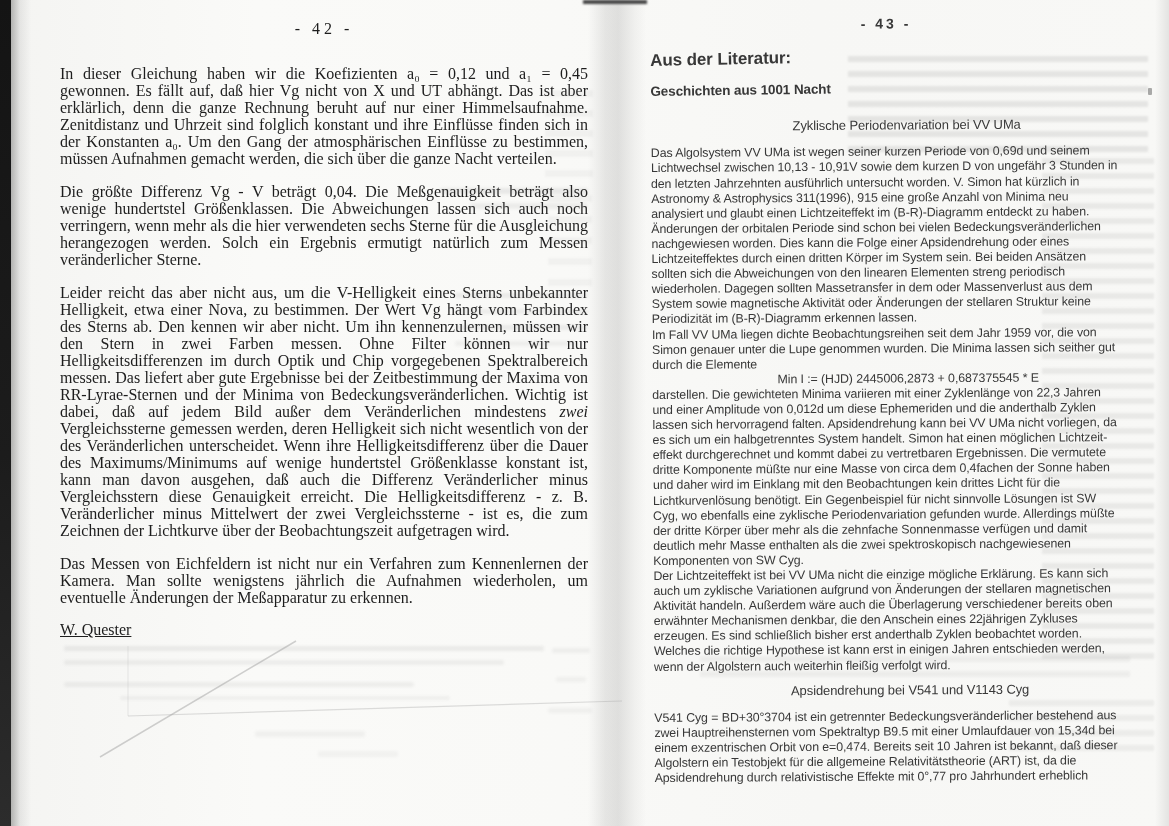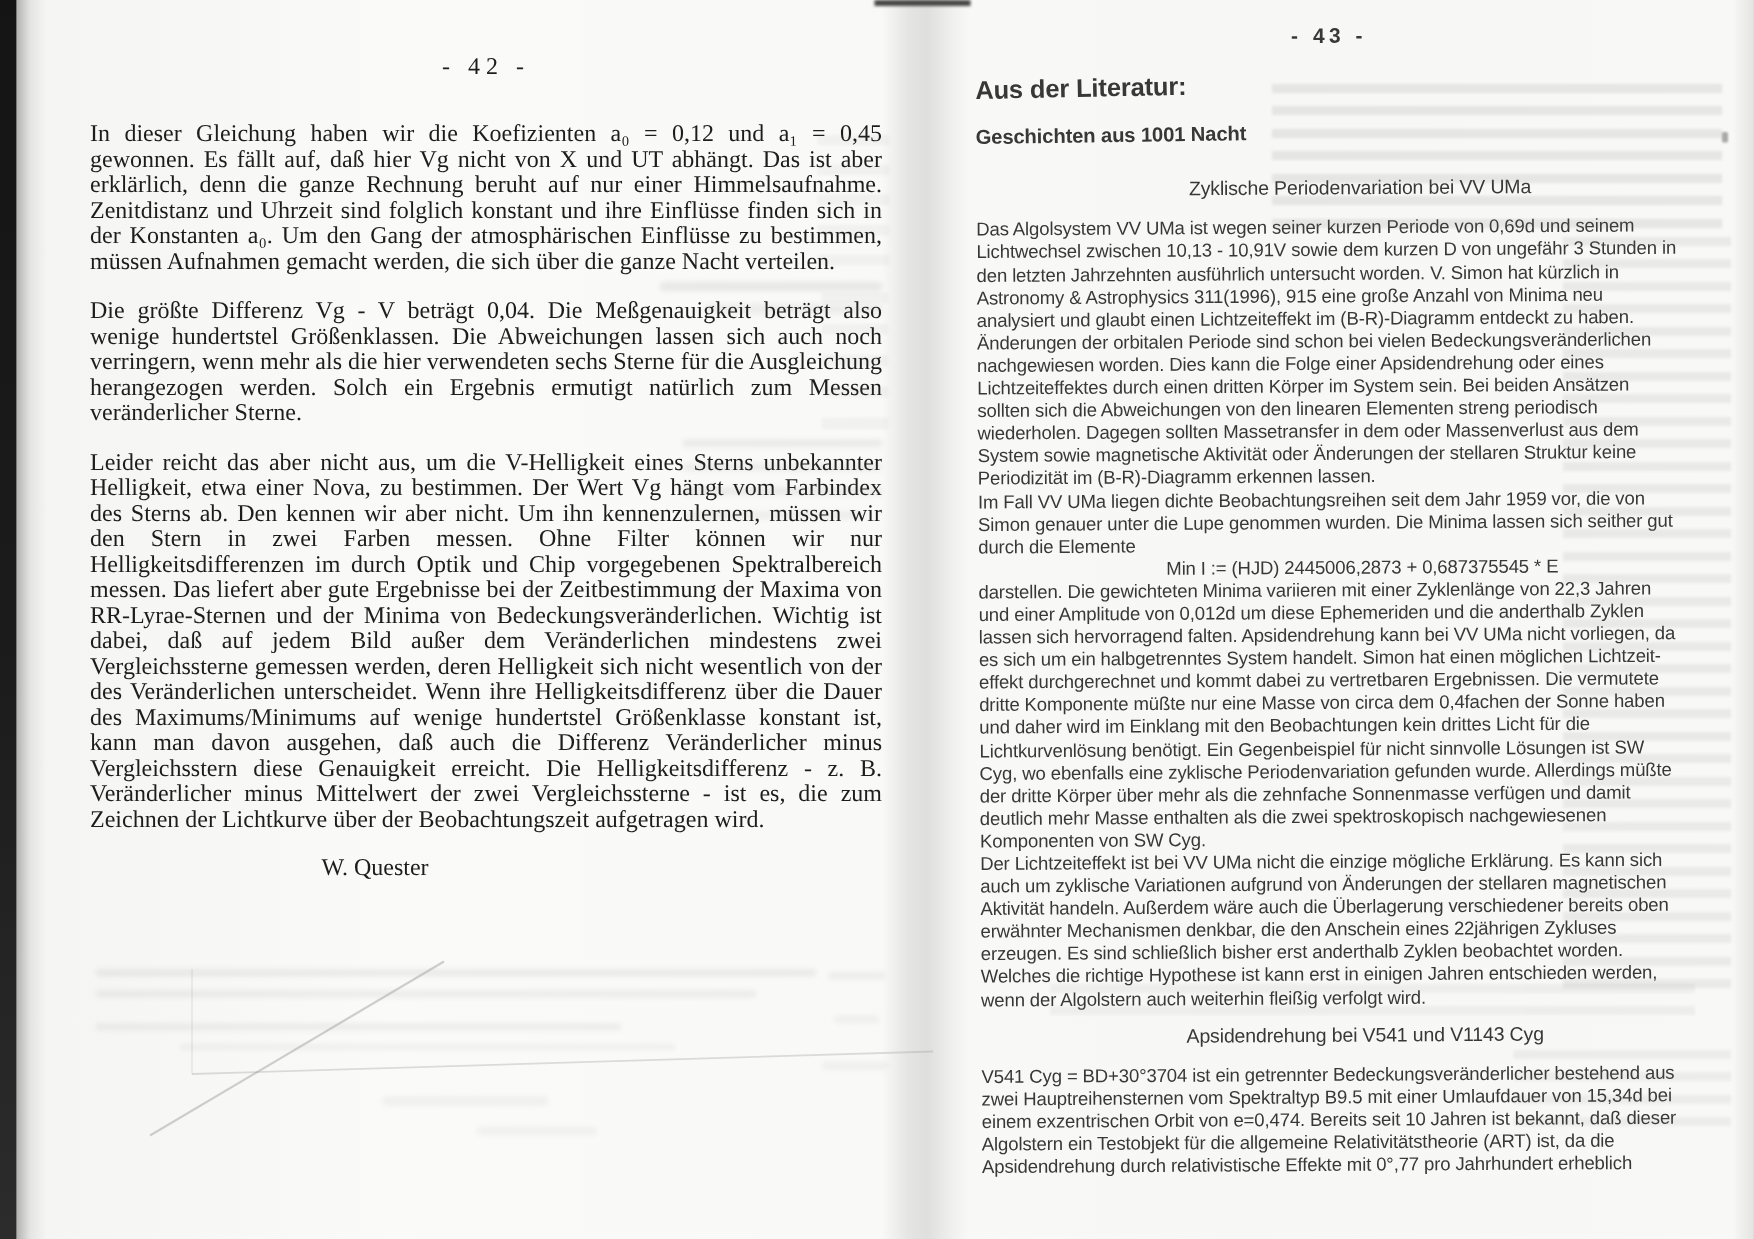--- a/index.html
+++ b/index.html
@@ -13,27 +13,27 @@
     background:linear-gradient(180deg,#141414,#1c1c1c 55%,#2c2c2c);}
   .edge-fade{position:absolute;left:11px;top:0;width:20px;height:100%;
     background:linear-gradient(90deg,rgba(70,70,70,.38),rgba(130,130,130,.14) 45%,rgba(0,0,0,0));}
   .gutter{position:absolute;left:588px;top:0;width:58px;height:100%;
     background:linear-gradient(90deg,rgba(0,0,0,0),rgba(95,95,95,.13) 30%,rgba(95,95,95,.17) 52%,rgba(120,120,120,.07) 80%,rgba(0,0,0,0));}
   .gutter-top-mark{position:absolute;left:583px;top:0;width:64px;height:4px;background:#474747;filter:blur(1.2px);}
   .edge-right{position:absolute;right:0;top:0;width:14px;height:100%;
     background:linear-gradient(270deg,rgba(120,120,120,.16),rgba(0,0,0,0));}
 
   
-  .page-left{position:absolute;left:60px;top:28px;width:528px;
+  .page-left{position:absolute;left:60px;top:12px;width:528px;
     font-family:"Liberation Serif","DejaVu Serif",serif;
     font-size:16px;line-height:17px;color:#1d1d1d;}
   .page-left .pagenum{text-align:center;letter-spacing:4px;font-size:16px;margin:8px 0 28px;}
   .page-left p{margin:16px 0 15px;text-align:justify;}
-  .page-left .sig{margin:10px 0 0;text-align:center;padding-right:148px;}
-  .ital{}
+  .page-left .sig{margin:10px 0 0;text-align:left;padding-right:148px;text-decoration:underline;}
+  .ital{font-style:italic;}
 
   
   .page-right{position:absolute;left:650px;top:18px;width:512px;
     font-family:"Liberation Sans","DejaVu Sans",sans-serif;
     font-size:12.4px;line-height:15.1px;color:#383838;letter-spacing:-0.1px;
     transform:rotate(-0.35deg);transform-origin:left top;}
   .page-right .pagenum{text-align:center;font-weight:bold;font-size:14px;letter-spacing:3px;margin:0 40px 20px 0;}
   .page-right h1{font-size:17px;font-weight:bold;margin:0 0 16px;transform:rotate(-0.8deg);transform-origin:left bottom;}
   .page-right h2{font-size:13.5px;font-weight:bold;margin:0 0 20px;transform:rotate(-0.45deg);transform-origin:left bottom;}
   .page-right .ctitle{text-align:center;font-size:13px;font-weight:normal;margin:0 0 12px;}
@@ -58,20 +58,21 @@
   <div class="edge-fade"></div>
   <div class="gutter"></div>
   <div class="gutter-top-mark"></div>
   <div class="edge-right"></div>
 
   <div class="page-left">
     <div class="pagenum">- 42 -</div>
     <p>In dieser Gleichung haben wir die Koefizienten a₀ = 0,12 und a₁ = 0,45 gewonnen.  Es fällt auf, daß hier Vg nicht von X und UT abhängt. Das ist aber erklärlich, denn die ganze Rechnung beruht auf nur einer Himmelsaufnahme. Zenitdistanz und Uhrzeit sind folglich konstant und ihre Einflüsse finden sich in der Konstanten a₀. Um den Gang der atmosphärischen Einflüsse zu bestimmen, müssen Aufnahmen gemacht werden, die sich über die ganze Nacht verteilen.</p>
     <p>Die größte Differenz  Vg - V  beträgt 0,04. Die Meßgenauigkeit beträgt also wenige hundertstel Größenklassen. Die Abweichungen lassen sich auch noch verringern, wenn mehr als die hier verwendeten sechs Sterne für die Ausgleichung herangezogen werden. Solch ein Ergebnis ermutigt natürlich zum Messen veränderlicher Sterne.</p>
     <p><span>Leider reicht das aber nicht aus, um die V-Helligkeit eines Sterns unbekannter Helligkeit, etwa einer Nova, zu bestimmen. Der Wert Vg hängt vom Farbindex des Sterns ab. Den kennen wir aber nicht. Um ihn kennenzulernen, müssen wir den Stern in zwei Farben messen. Ohne Filter können wir nur Helligkeitsdifferenzen im durch Optik und Chip vorgegebenen Spektralbereich messen. Das liefert aber gute Ergebnisse bei der Zeitbestimmung der Maxima von RR-Lyrae-Sternen und der Minima von Bedeckungsveränderlichen. Wichtig ist dabei, daß auf jedem Bild außer dem Veränderlichen mindestens </span><span class="ital">zwei</span><span> Vergleichssterne gemessen werden, deren Helligkeit sich nicht wesentlich von der des Veränderlichen unterscheidet. Wenn ihre Helligkeitsdifferenz über die Dauer des Maximums/Minimums auf wenige hundertstel Größenklasse konstant ist, kann man davon ausgehen, daß auch die Differenz Veränderlicher minus Vergleichsstern diese Genauigkeit erreicht. Die Helligkeitsdifferenz - z. B. Veränderlicher minus Mittelwert der zwei Vergleichssterne - ist es, die zum Zeichnen der Lichtkurve über der Beobachtungszeit aufgetragen wird.</span></p>
+    <p>Das Messen von Eichfeldern ist nicht nur ein Verfahren zum Kennenlernen der Kamera. Man sollte wenigstens jährlich die Aufnahmen wiederholen, um eventuelle Änderungen der Meßapparatur zu erkennen.</p>
     <div class="sig">W. Quester</div>
   </div>
 
   <div class="page-right">
     <div class="pagenum">- 43 -</div>
     <h1>Aus der Literatur:</h1>
     <h2>Geschichten aus 1001 Nacht</h2>
     <div class="ctitle">Zyklische Periodenvariation bei VV UMa</div>
     <p class="body-lines">Das Algolsystem VV UMa ist wegen seiner kurzen Periode von 0,69d und seinem
 Lichtwechsel zwischen 10,13 - 10,91V sowie dem kurzen D von ungefähr 3 Stunden in

